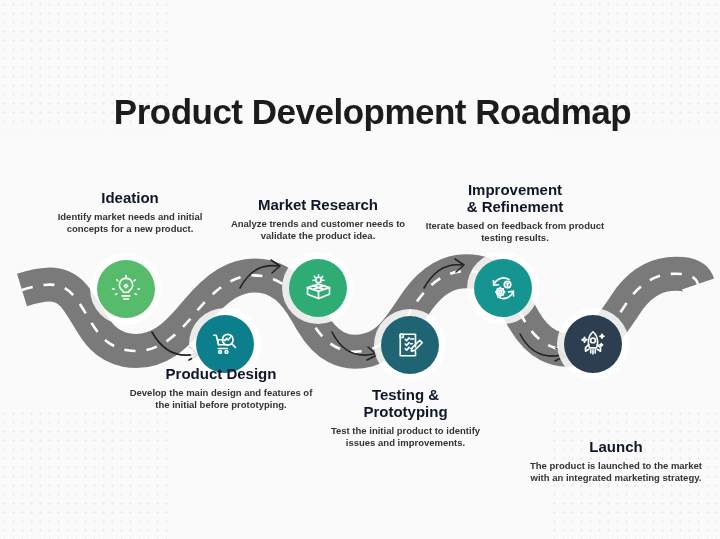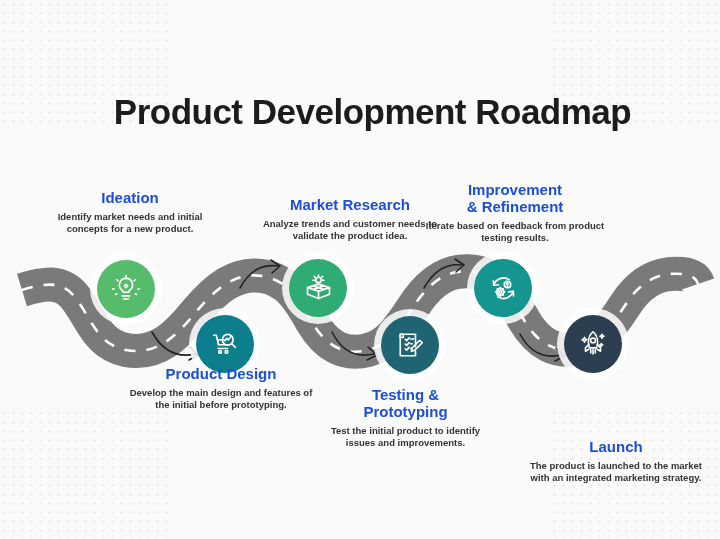--- a/index.html
+++ b/index.html
@@ -67,21 +67,21 @@
   }
   .node svg { display: block; }
 
   .caption {
     position: absolute;
     text-align: center;
   }
   .caption .c-title {
     font-size: 15px;
     font-weight: bold;
-    color: #1d4ed8;
+    color: #0f172a;
     line-height: 1.12;
     margin-bottom: 4px;
     white-space: pre-line;
   }
   .caption .c-desc {
     font-size: 9.5px;
     font-weight: bold;
     color: #333333;
     line-height: 1.28;
   }
@@ -187,21 +187,21 @@
   <div class="node" style="left:289px; top:259px; background:#2fab74;">
     <svg width="31" height="31" viewBox="0 0 24 24" fill="none" stroke="#ffffff" stroke-width="1.3" stroke-linecap="round" stroke-linejoin="round">
       <circle cx="12" cy="5.4" r="2.1"></circle>
       <path d="M12 1.6v1M8.8 2.6l.6.8M15.2 2.6l-.6.8M7.8 5.6h1M16.2 5.6h-1"></path>
       <path d="M3.5 11.3L12 8.6l8.5 2.7L12 14.1z"></path>
       <path d="M3.5 11.3v5.2L12 19.7l8.5-3.2v-5.2"></path>
       <path d="M12 14.1v5.6"></path>
       <path d="M7.4 9.8l8.6 2.9M16.6 9.8L8 12.7"></path>
     </svg>
   </div>
-  <div class="caption" style="left:228px; top:197px; width:180px;margin-left:32px;">
+  <div class="caption" style="left:228px; top:197px; width:180px;">
     <div class="c-title">Market Research</div>
     <div class="c-desc">Analyze trends and customer needs to validate the product idea.</div>
   </div>
 
   <div class="node" style="left:381px; top:316px; background:#1f6473;">
     <svg width="30" height="30" viewBox="0 0 24 24" fill="none" stroke="#ffffff" stroke-width="1.3" stroke-linecap="round" stroke-linejoin="round">
       <path d="M4.2 3.4h12.2v10.2M4.2 3.4v17.2h12.2v-3.3"></path>
       <rect x="4.2" y="3.4" width="2.4" height="2.6"></rect>
       <path d="M8.2 7.4l1.1 1.1 2-2.2M8.2 11.2l1.1 1.1 2-2.2M8.2 15l1.1 1.1 2-2.2"></path>
       <path d="M12.4 7.2h2.6M12.4 11h1.4M12.4 14.8h1.1"></path>

